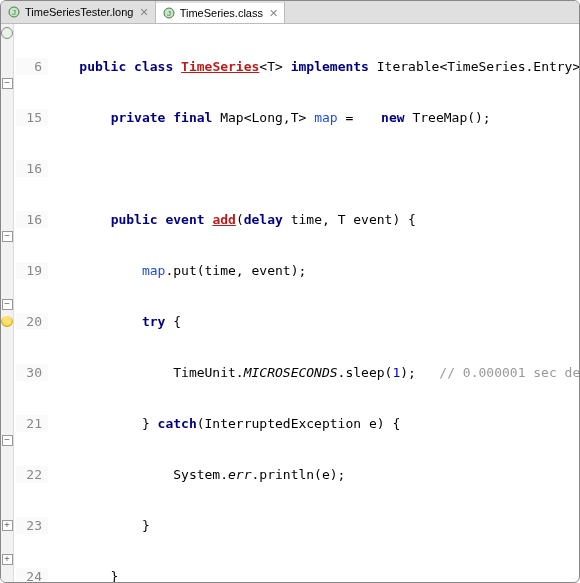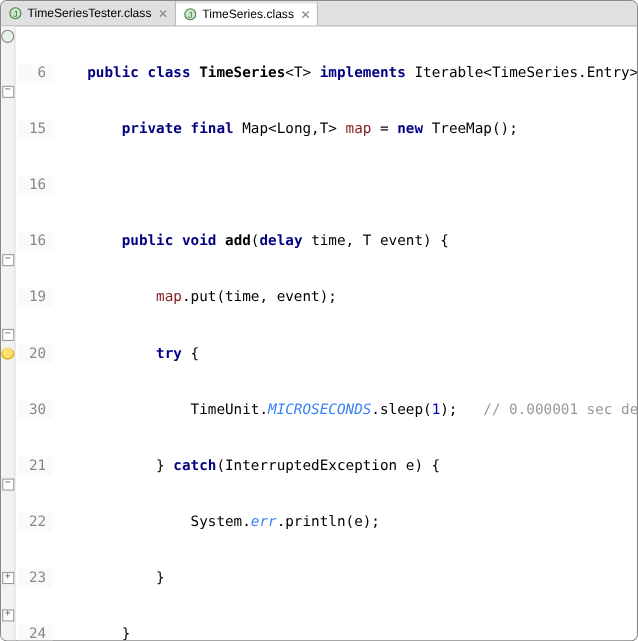--- a/index.html
+++ b/index.html
@@ -98,39 +98,39 @@
   }
   .ln {
     width: 26px;
     text-align: right;
     color: #888;
     padding-right: 6px;
     background: #fafafa;
   }
   .txt { flex: 1; }
   .kw { color: #000080; font-weight: bold; text-align: right; }
-  .typ { color: #000000; font-weight: bold; }
-  .fld { color: #7f1d1d; }
-  .fldi { color: #3b82f6; font-style: italic; }
+  .typ { color: #b91c1c; font-weight: bold; text-decoration: underline; }
+  .fld { color: #1d4ed8; }
+  .fldi { color: #000000; font-style: italic; }
   .cmt { color: #999; }
   .lit { color: #0000c0; }
-  .nw { color: #000080; font-weight: bold; }
+  .nw { color: #000080; font-weight: bold; margin-left: 20px; }
 </style>
 </head>
 <body>
 
 <div class="tabbar">
   <div class="tab">
     <span class="jicon">
       <svg width="12" height="12" viewBox="0 0 12 12">
           <circle cx="6" cy="6" r="5" fill="#c8e6c9" stroke="#4a7a4a" stroke-width="1"></circle>
           <text x="6" y="9" text-anchor="middle" font-size="8" fill="#3a7a3a">J</text>
         </svg>
     </span>
-    <span>TimeSeriesTester.class</span>
+    <span>TimeSeriesTester.long</span>
     <span class="close">✕</span>
   </div>
   <div class="tab active">
     <span class="jicon">
       <svg width="12" height="12" viewBox="0 0 12 12">
           <circle cx="6" cy="6" r="5" fill="#c8e6c9" stroke="#4a7a4a" stroke-width="1"></circle>
           <text x="6" y="9" text-anchor="middle" font-size="8" fill="#3a7a3a">J</text>
         </svg>
     </span>
     <span>TimeSeries.class</span>
@@ -188,21 +188,21 @@
     <div class="gline">
         <span class="fold">+</span>
       </div>
     <div class="gline"></div>
   </div>
 
   <div class="code">
     <div class="row"><span class="ln">6</span><span class="txt">    <span class="kw">public</span> <span class="kw">class</span> <span class="typ">TimeSeries</span>&lt;T&gt; <span class="kw">implements</span> Iterable&lt;TimeSeries.Entry&gt; {</span></div>
     <div class="row"><span class="ln">15</span><span class="txt">        <span class="kw">private</span> <span class="kw">final</span> Map&lt;Long,T&gt; <span class="fld">map</span> = <span class="nw">new</span> TreeMap();</span></div>
     <div class="row"><span class="ln">16</span><span class="txt"> </span></div>
-    <div class="row"><span class="ln">16</span><span class="txt">        <span class="kw">public</span> <span class="kw">void</span> <span class="typ">add</span>(<span class="kw">delay</span> time, T event) {</span></div>
+    <div class="row"><span class="ln">16</span><span class="txt">        <span class="kw">public</span> <span class="kw">event</span> <span class="typ">add</span>(<span class="kw">delay</span> time, T event) {</span></div>
     <div class="row"><span class="ln">19</span><span class="txt">            <span class="fld">map</span>.put(time, event);</span></div>
     <div class="row"><span class="ln">20</span><span class="txt">            <span class="kw">try</span> {</span></div>
     <div class="row"><span class="ln">30</span><span class="txt">                TimeUnit.<span class="fldi">MICROSECONDS</span>.sleep(<span class="lit">1</span>);   <span class="cmt">// 0.000001 sec delay</span></span></div>
     <div class="row"><span class="ln">21</span><span class="txt">            } <span class="kw">catch</span>(InterruptedException e) {</span></div>
     <div class="row"><span class="ln">22</span><span class="txt">                System.<span class="fldi">err</span>.println(e);</span></div>
     <div class="row"><span class="ln">23</span><span class="txt">            }</span></div>
     <div class="row"><span class="ln">24</span><span class="txt">        }</span></div>
     
     
     

